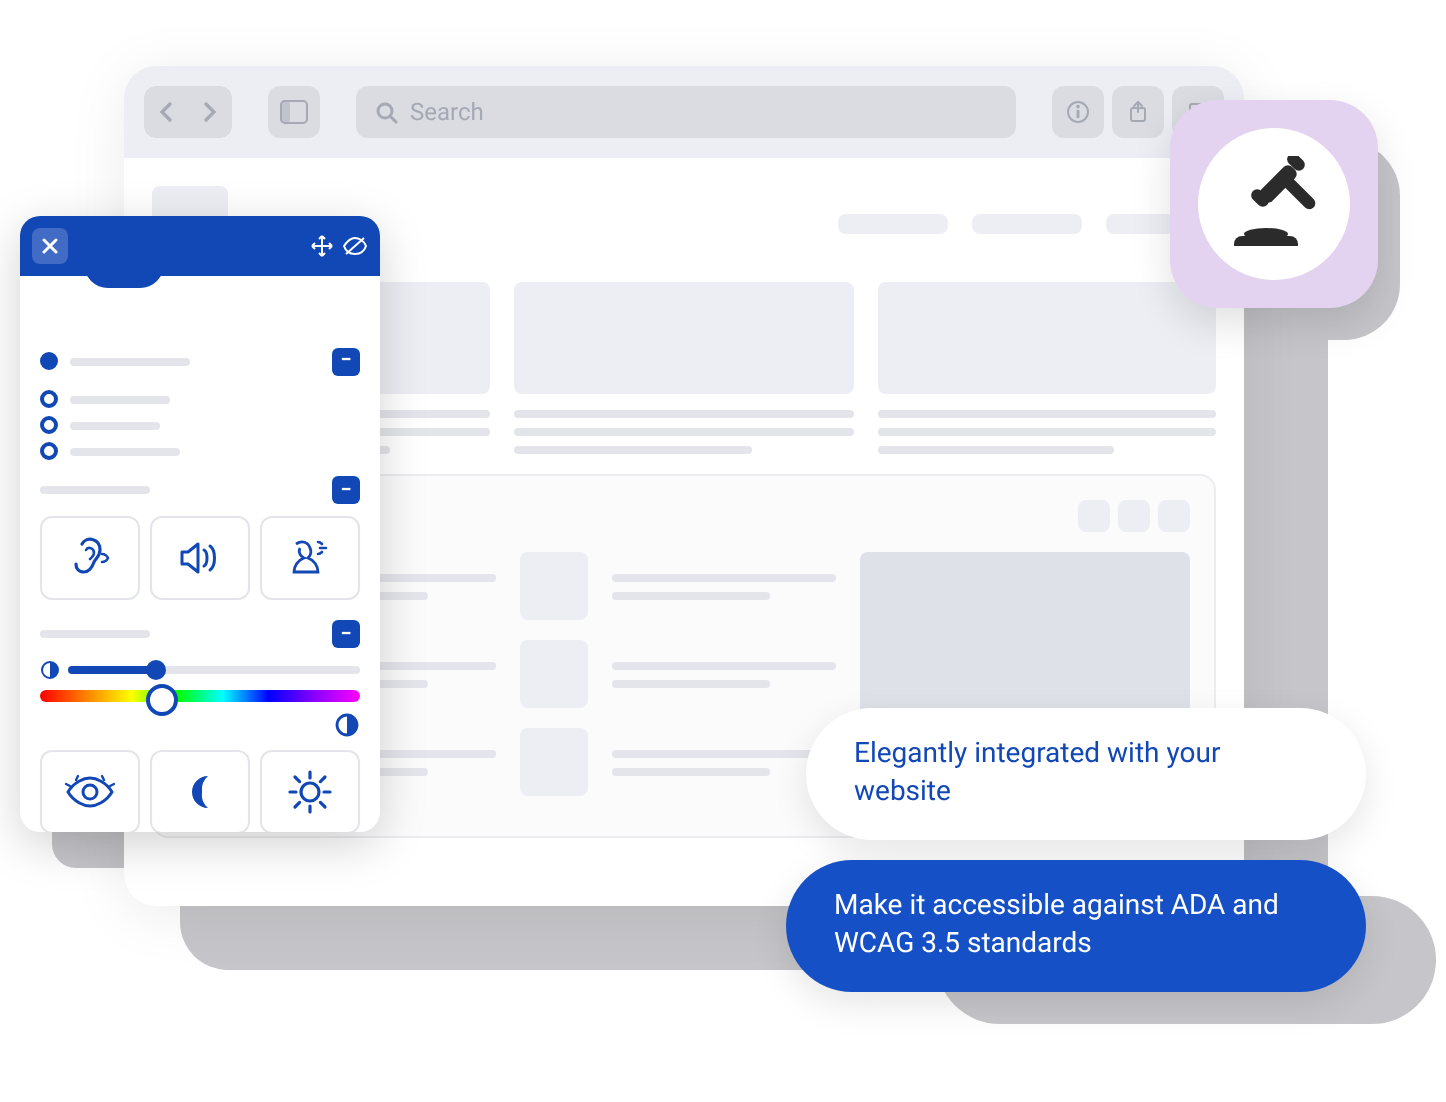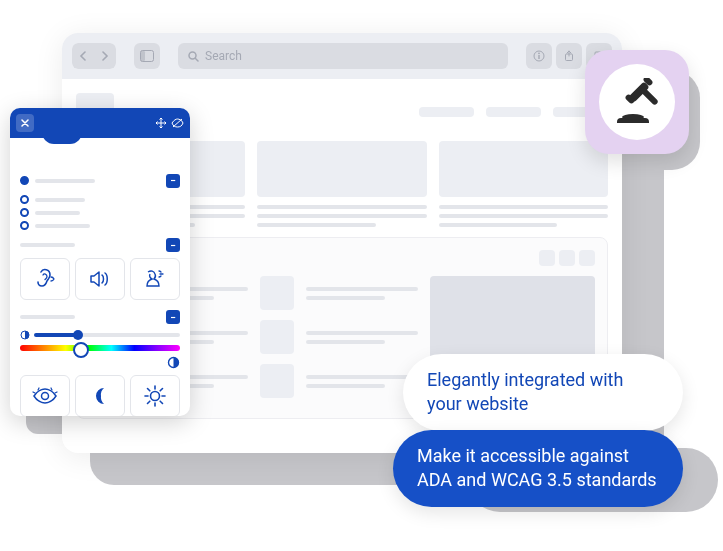--- a/index.html
+++ b/index.html
@@ -147,21 +147,21 @@
   width:76px;height:76px;background:#fff;border-radius:50%;
   display:flex;align-items:center;justify-content:center;
 }
 
 
 .bubble {
   position:absolute;
   right:40px;
   border-radius:999px;
   padding:14px 24px;
-  font-size:18px;
+  font-size:14px;
   line-height:1.35;
   z-index:7;
   box-shadow:0 6px 18px rgba(0,0,0,.1);
   max-width:280px;
 }
 .bubble-white { background:#fff;color:#1247b6;top:354px; }
 .bubble-blue { background:#1650c7;color:#fff;top:430px;min-width:290px; }
 
 svg { display:block; }
 </style>

